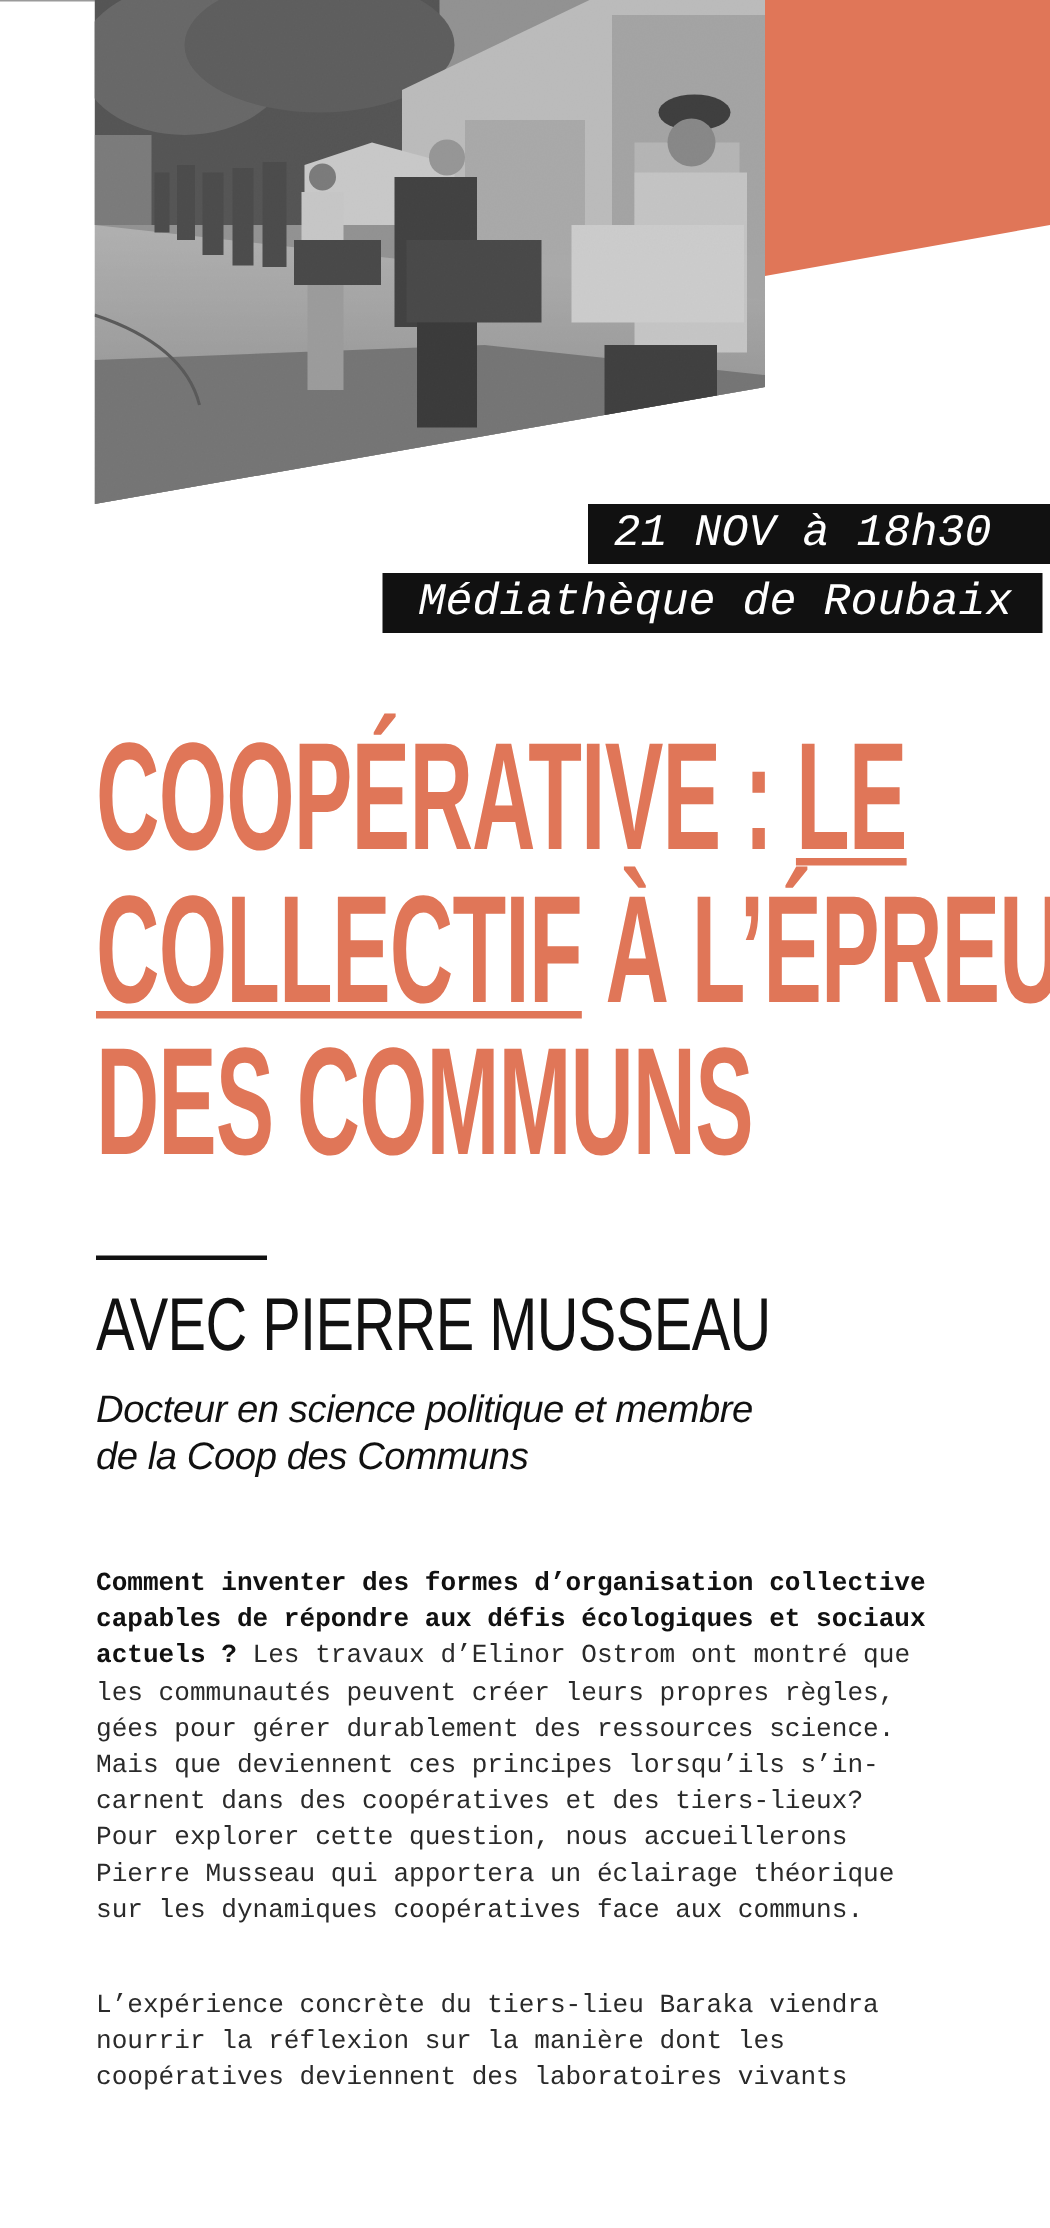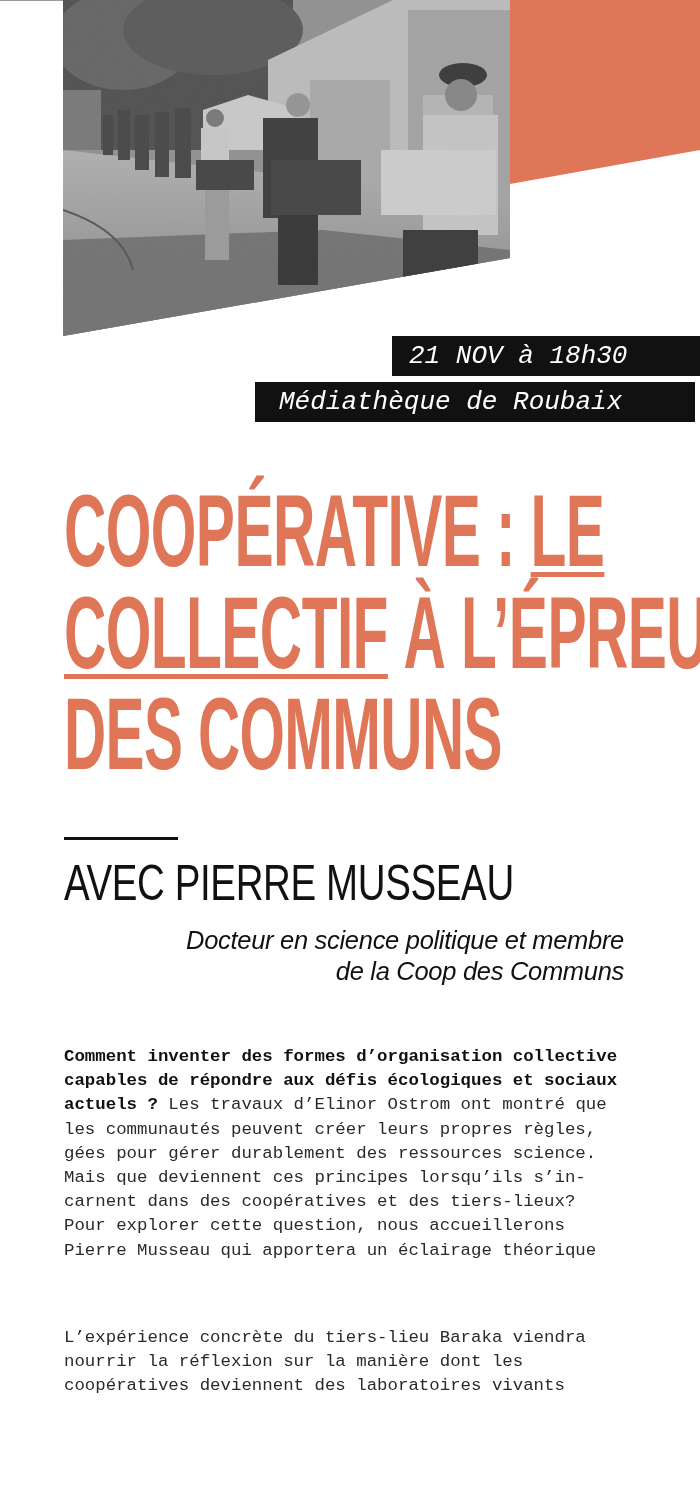--- a/index.html
+++ b/index.html
@@ -7,21 +7,21 @@
     width: 700px; height: 1485px; position: relative; overflow: hidden;
     background: #ffffff; font-family: "Liberation Sans", sans-serif; color: #111111;
   }
   .top-line { position: absolute; left: 0; top: 0; width: 700px; height: 1px; background: #9a9a9a; }
   .hero-photo { position: absolute; left: 63px; top: 0; width: 447px; height: 336px; }
   .accent-shape { position: absolute; left: 510px; top: 0; width: 190px; height: 184px; }
 
   .tag {
     position: absolute; background: #111111; color: #ffffff;
     font-family: "Liberation Mono", monospace; font-style: italic;
-    font-size: 26px; line-height: 40px; white-space: nowrap;
+    font-size: 30px; line-height: 40px; white-space: nowrap;
     box-sizing: border-box;
   }
   .tag-date { left: 392px; top: 336px; width: 308px; height: 40px; padding-left: 17px; }
   .tag-venue { left: 255px; top: 382px; width: 440px; height: 40px; padding-left: 24px; }
 
   .title {
     position: absolute; left: 64px; top: 481px; width: 700px;
     color: #e07658; font-weight: bold; font-family: "Liberation Sans", sans-serif;
   }
   .title-line {
@@ -39,21 +39,21 @@
   .speaker {
     position: absolute; left: 64px; top: 853px; font-size: 50px; line-height: 60px;
     white-space: nowrap; transform: scaleX(0.77); transform-origin: 0 0; color: #111111;
     letter-spacing: -0.5px;
   }
   .speaker-role {
     position: absolute; left: 64px; top: 925px; width: 560px;
     font-style: italic; font-size: 25.5px; line-height: 31px; color: #111111;
     letter-spacing: -0.3px;
   }
-  .speaker-role div { white-space: nowrap; text-align: right; }
+  .speaker-role div { white-space: nowrap; }
 
   .body-text {
     position: absolute; left: 64px; top: 1045px; width: 600px;
     font-family: Liberation Mono, monospace; font-size: 17.4px; line-height: 24.2px;
     color: #2a2a2a;
   }
   .body-text .line { white-space: pre; height: 24.2px; }
   .body-text .b { font-weight: bold; color: #111111; }
   .para2 { position: absolute; left: 64px; top: 1326px; }
 </style>
@@ -163,19 +163,20 @@
 <div class="body-text">
   <div class="line"><span class="b">Comment inventer des formes d’organisation collective</span><span></span></div>
   <div class="line"><span class="b">capables de répondre aux défis écologiques et sociaux</span><span></span></div>
   <div class="line"><span class="b">actuels ?</span><span> Les travaux d’Elinor Ostrom ont montré que</span></div>
   <div class="line"><span class="b"></span><span>les communautés peuvent créer leurs propres règles,</span></div>
   <div class="line"><span class="b"></span><span>gées pour gérer durablement des ressources science.</span></div>
   <div class="line"><span class="b"></span><span>Mais que deviennent ces principes lorsqu’ils s’in-</span></div>
   <div class="line"><span class="b"></span><span>carnent dans des coopératives et des tiers-lieux?</span></div>
   <div class="line"><span class="b"></span><span>Pour explorer cette question, nous accueillerons</span></div>
   <div class="line"><span class="b"></span><span>Pierre Musseau qui apportera un éclairage théorique</span></div>
+  <div class="line"><span class="b"></span><span>sur les dynamiques coopératives face aux communs.</span></div>
 </div>
 
 <div class="body-text para2">
   <div class="line">L’expérience concrète du tiers-lieu Baraka viendra</div>
   <div class="line">nourrir la réflexion sur la manière dont les</div>
   <div class="line">coopératives deviennent des laboratoires vivants</div>
 </div>
 
 </body></html>

